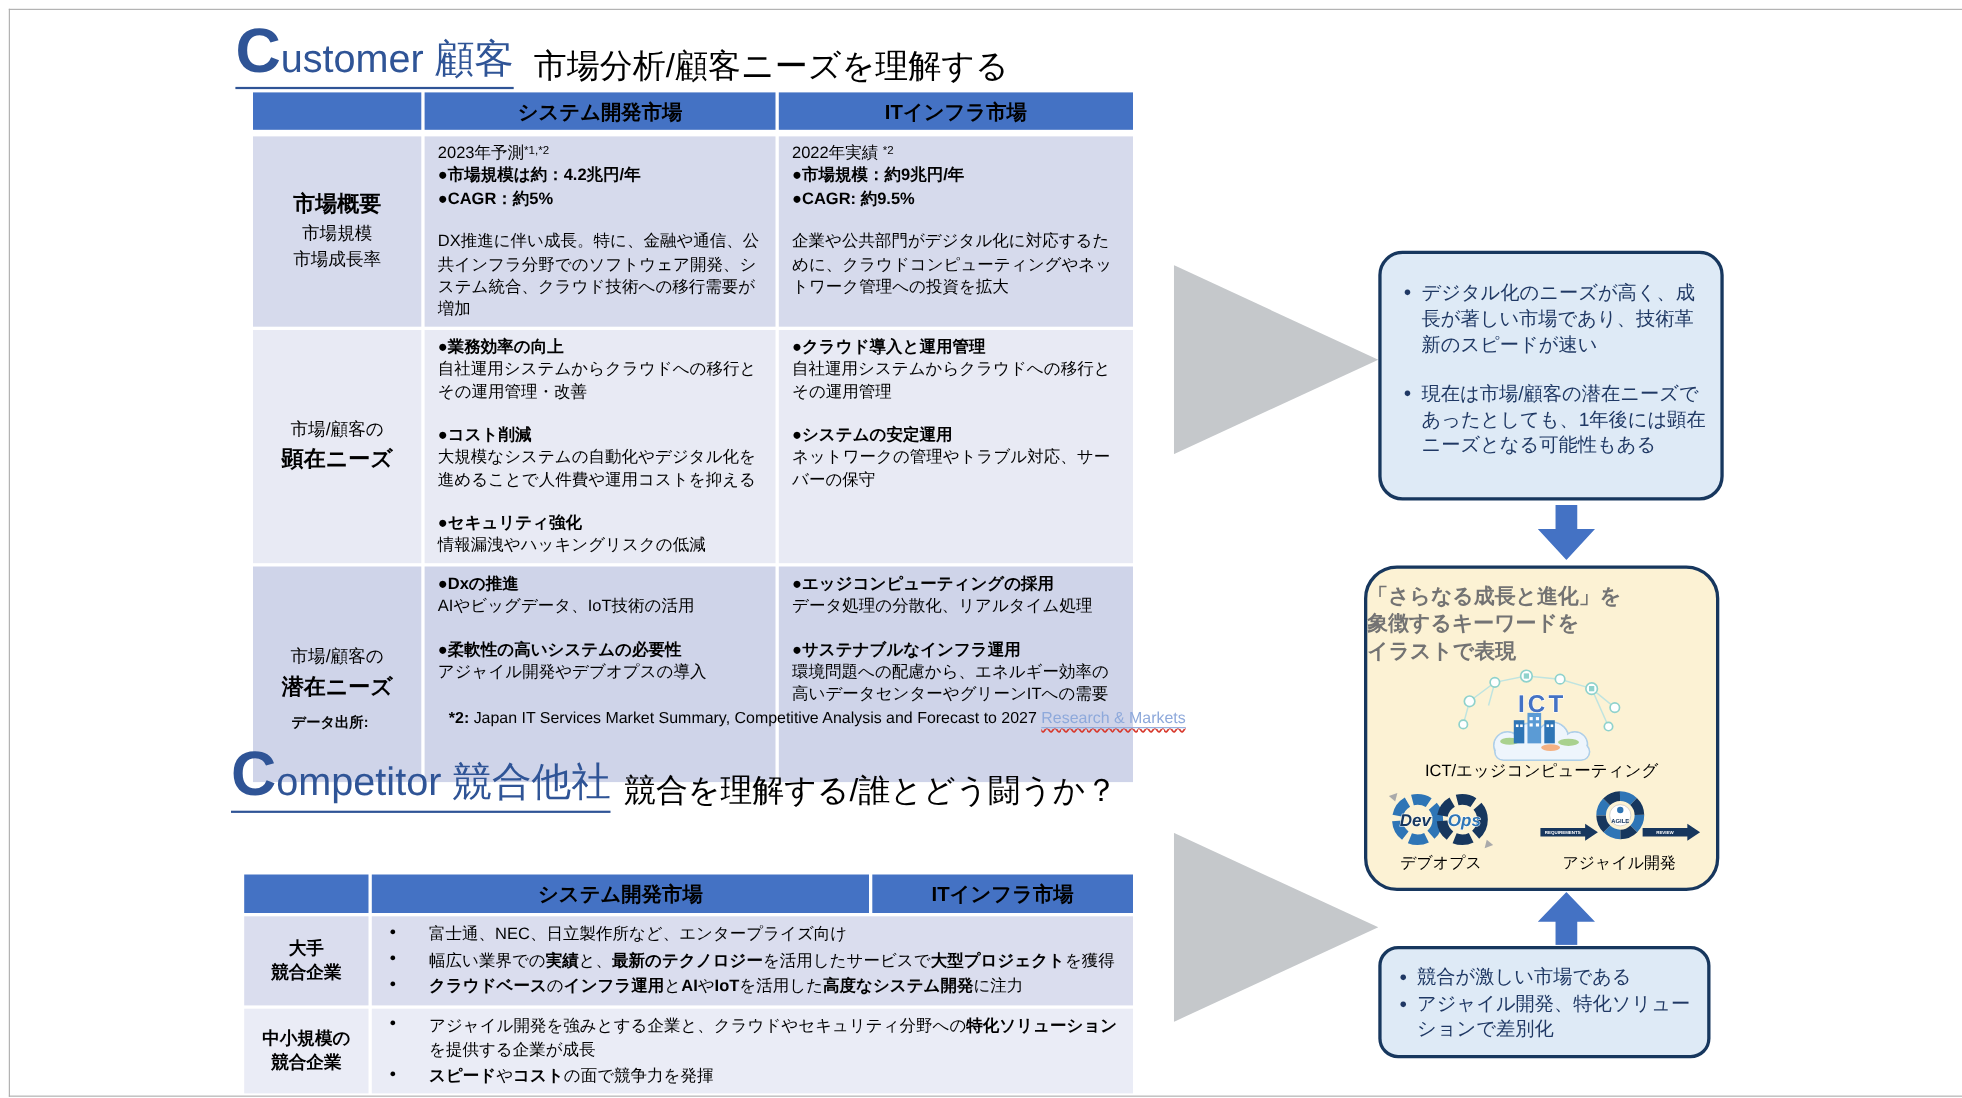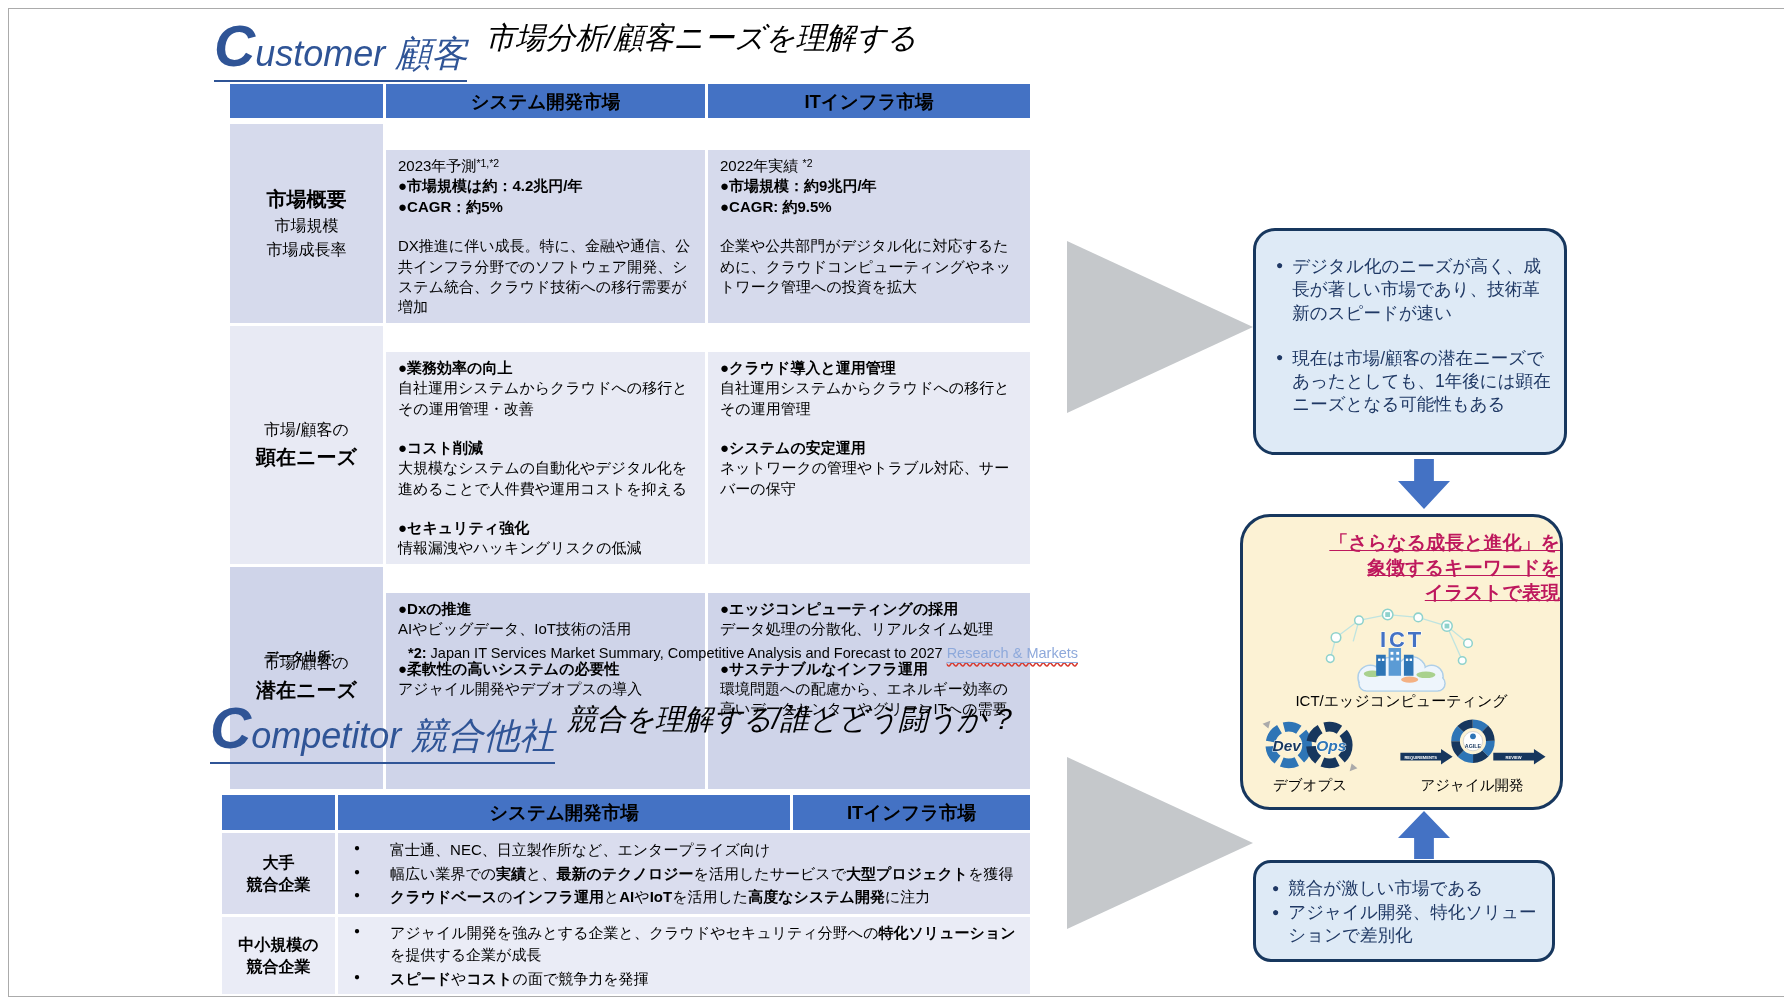--- a/index.html
+++ b/index.html
@@ -6,40 +6,40 @@
   body{
     width:1784px;height:998px;position:relative;background:#fff;overflow:hidden;
     font-family:"Liberation Sans","DejaVu Sans",sans-serif;color:#000;
   }
   .b{font-weight:bold;}
   .sup{font-size:10.5px;vertical-align:4px;}
   .frame{position:absolute;left:8px;top:8px;right:-2px;bottom:1px;
     border:1px solid #ABABAB;border-right:none;pointer-events:none;}
 
   
-  .sec-title{position:absolute;display:flex;align-items:flex-start;white-space:nowrap;font-style:italic;}
+  .sec-title{position:absolute;display:flex;align-items:flex-end;white-space:nowrap;}
   .title-link{display:inline-block;color:#2F5496;border-bottom:2px solid #2F5496;padding-bottom:1px;}
   .big-c{font-size:57px;font-weight:bold;line-height:1;}
   .t-rest{font-size:36px;}
   .t-sub{font-size:30px;color:#000;margin-left:18px;}
   #cust-title{left:214px;top:18px;}
-  #comp-title{left:210px;top:700px;}
+  #comp-title{left:210px;top:676px;}
   #comp-title .t-sub{font-size:29px;margin-left:12px;}
 
   
   .tbl-head,.tbl-body{position:absolute;display:grid;column-gap:3px;}
   .hcell{background:#4472C4;color:#000000;font-weight:bold;font-size:18.5px;
     display:flex;align-items:center;justify-content:center;}
   
   #cust-head{left:230px;top:84px;grid-template-columns:153px 319px 322px;height:34px;}
   #cust-body{left:230px;top:124px;grid-template-columns:153px 319px 322px;row-gap:3px;}
   .lcell{display:flex;flex-direction:column;justify-content:center;align-items:center;
     text-align:center;font-size:16px;line-height:1.5;}
   .lcell .b{font-size:20px;}
-  .ccell{padding:6px 8px 5px 12px;font-size:15px;line-height:1.36;margin-top:26px;}
+  .ccell{padding:6px 8px 5px 12px;font-size:15px;line-height:1.36;}
   .ccell .ln{min-height:2px;}
   .ccell .ln.sp{height:19px;}
   .h1{min-height:129px;} .h2{min-height:190px;} .h3{min-height:185px;}
   .r1{background:#D6DAEC;} .r2{background:#E8EAF4;} .r3{background:#CFD4E9;}
 
   
   #comp-head{left:222px;top:795px;grid-template-columns:113px 452px 237px;height:35px;}
   #comp-body{left:222px;top:833px;grid-template-columns:113px 452px 237px;row-gap:3px;}
   .comp-label{display:flex;flex-direction:column;justify-content:center;align-items:center;
     text-align:center;font-size:16px;line-height:1.35;}
@@ -72,22 +72,22 @@
   #insight-top{left:1253px;top:228px;width:314px;height:227px;border-radius:22px;
     padding:24px 12px 10px 20px;font-size:17.5px;line-height:1.33;}
   #insight-bottom{left:1253px;top:860px;width:302px;height:102px;border-radius:18px;
     padding:14px 8px 8px 16px;font-size:17.5px;line-height:1.35;}
   .callout .bi{display:flex;}
   .callout .bm{font-size:12px;flex:none;margin:3px 9px 0 0;}
   #insight-top .bi + .bi{margin-top:22px;}
 
   #keyword-box{position:absolute;left:1240px;top:514px;width:323px;height:296px;box-sizing:border-box;
     background:#FCF2D4;border:3.5px solid #17375E;border-radius:30px;overflow:hidden;}
-  .kw-title{margin-top:13px;text-align:right;color:#be185d;font-weight:bold;font-size:19px;
-    line-height:1.32;white-space:pre-line;text-decoration:underline;}
+  .kw-title{margin-top:13px;text-align:left;color:#737373;font-weight:bold;font-size:19px;
+    line-height:1.32;white-space:pre-line;}
   .kw-ict{display:block;margin:0 auto;}
   .kw-cap{text-align:center;font-size:15px;color:#000;line-height:1.1;}
   .kw-row{display:flex;justify-content:space-between;align-items:flex-end;padding:6px 12px 0 8px;}
   .kw-fig{display:flex;flex-direction:column;align-items:center;}
   .kw-fig .kw-cap{font-size:14.5px;margin-top:2px;}
 </style>
 </head>
 <body>
 
 <div class="frame"></div>

